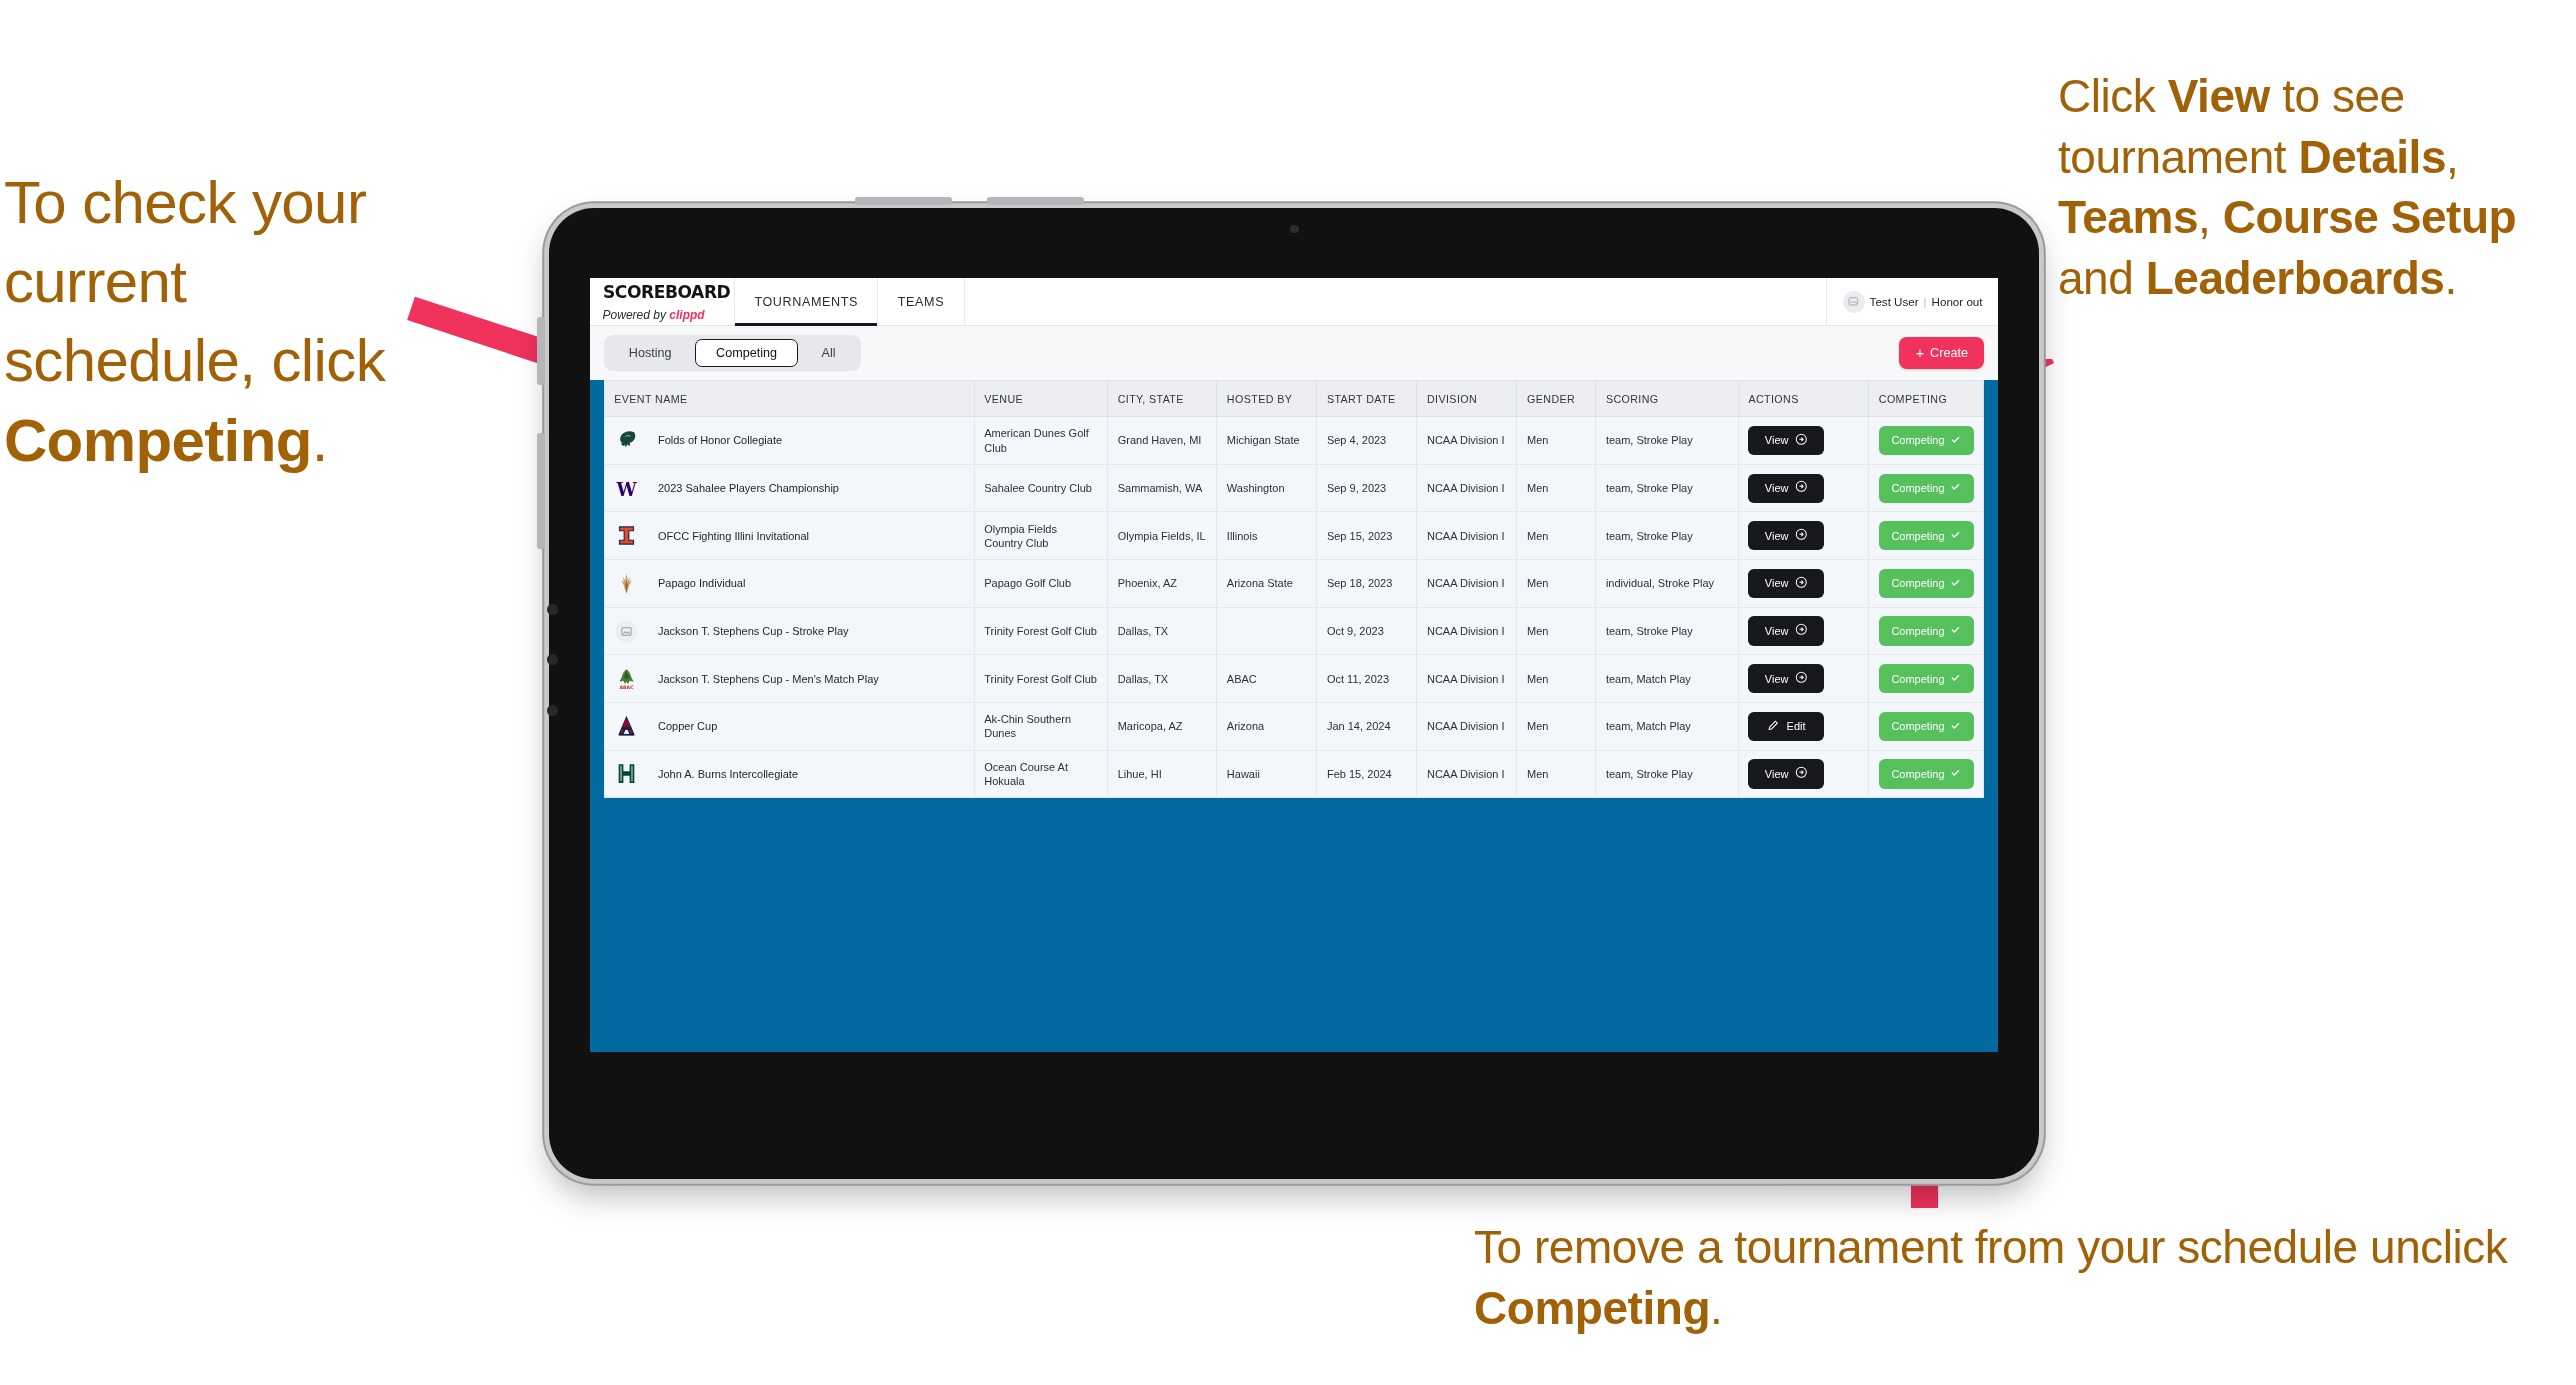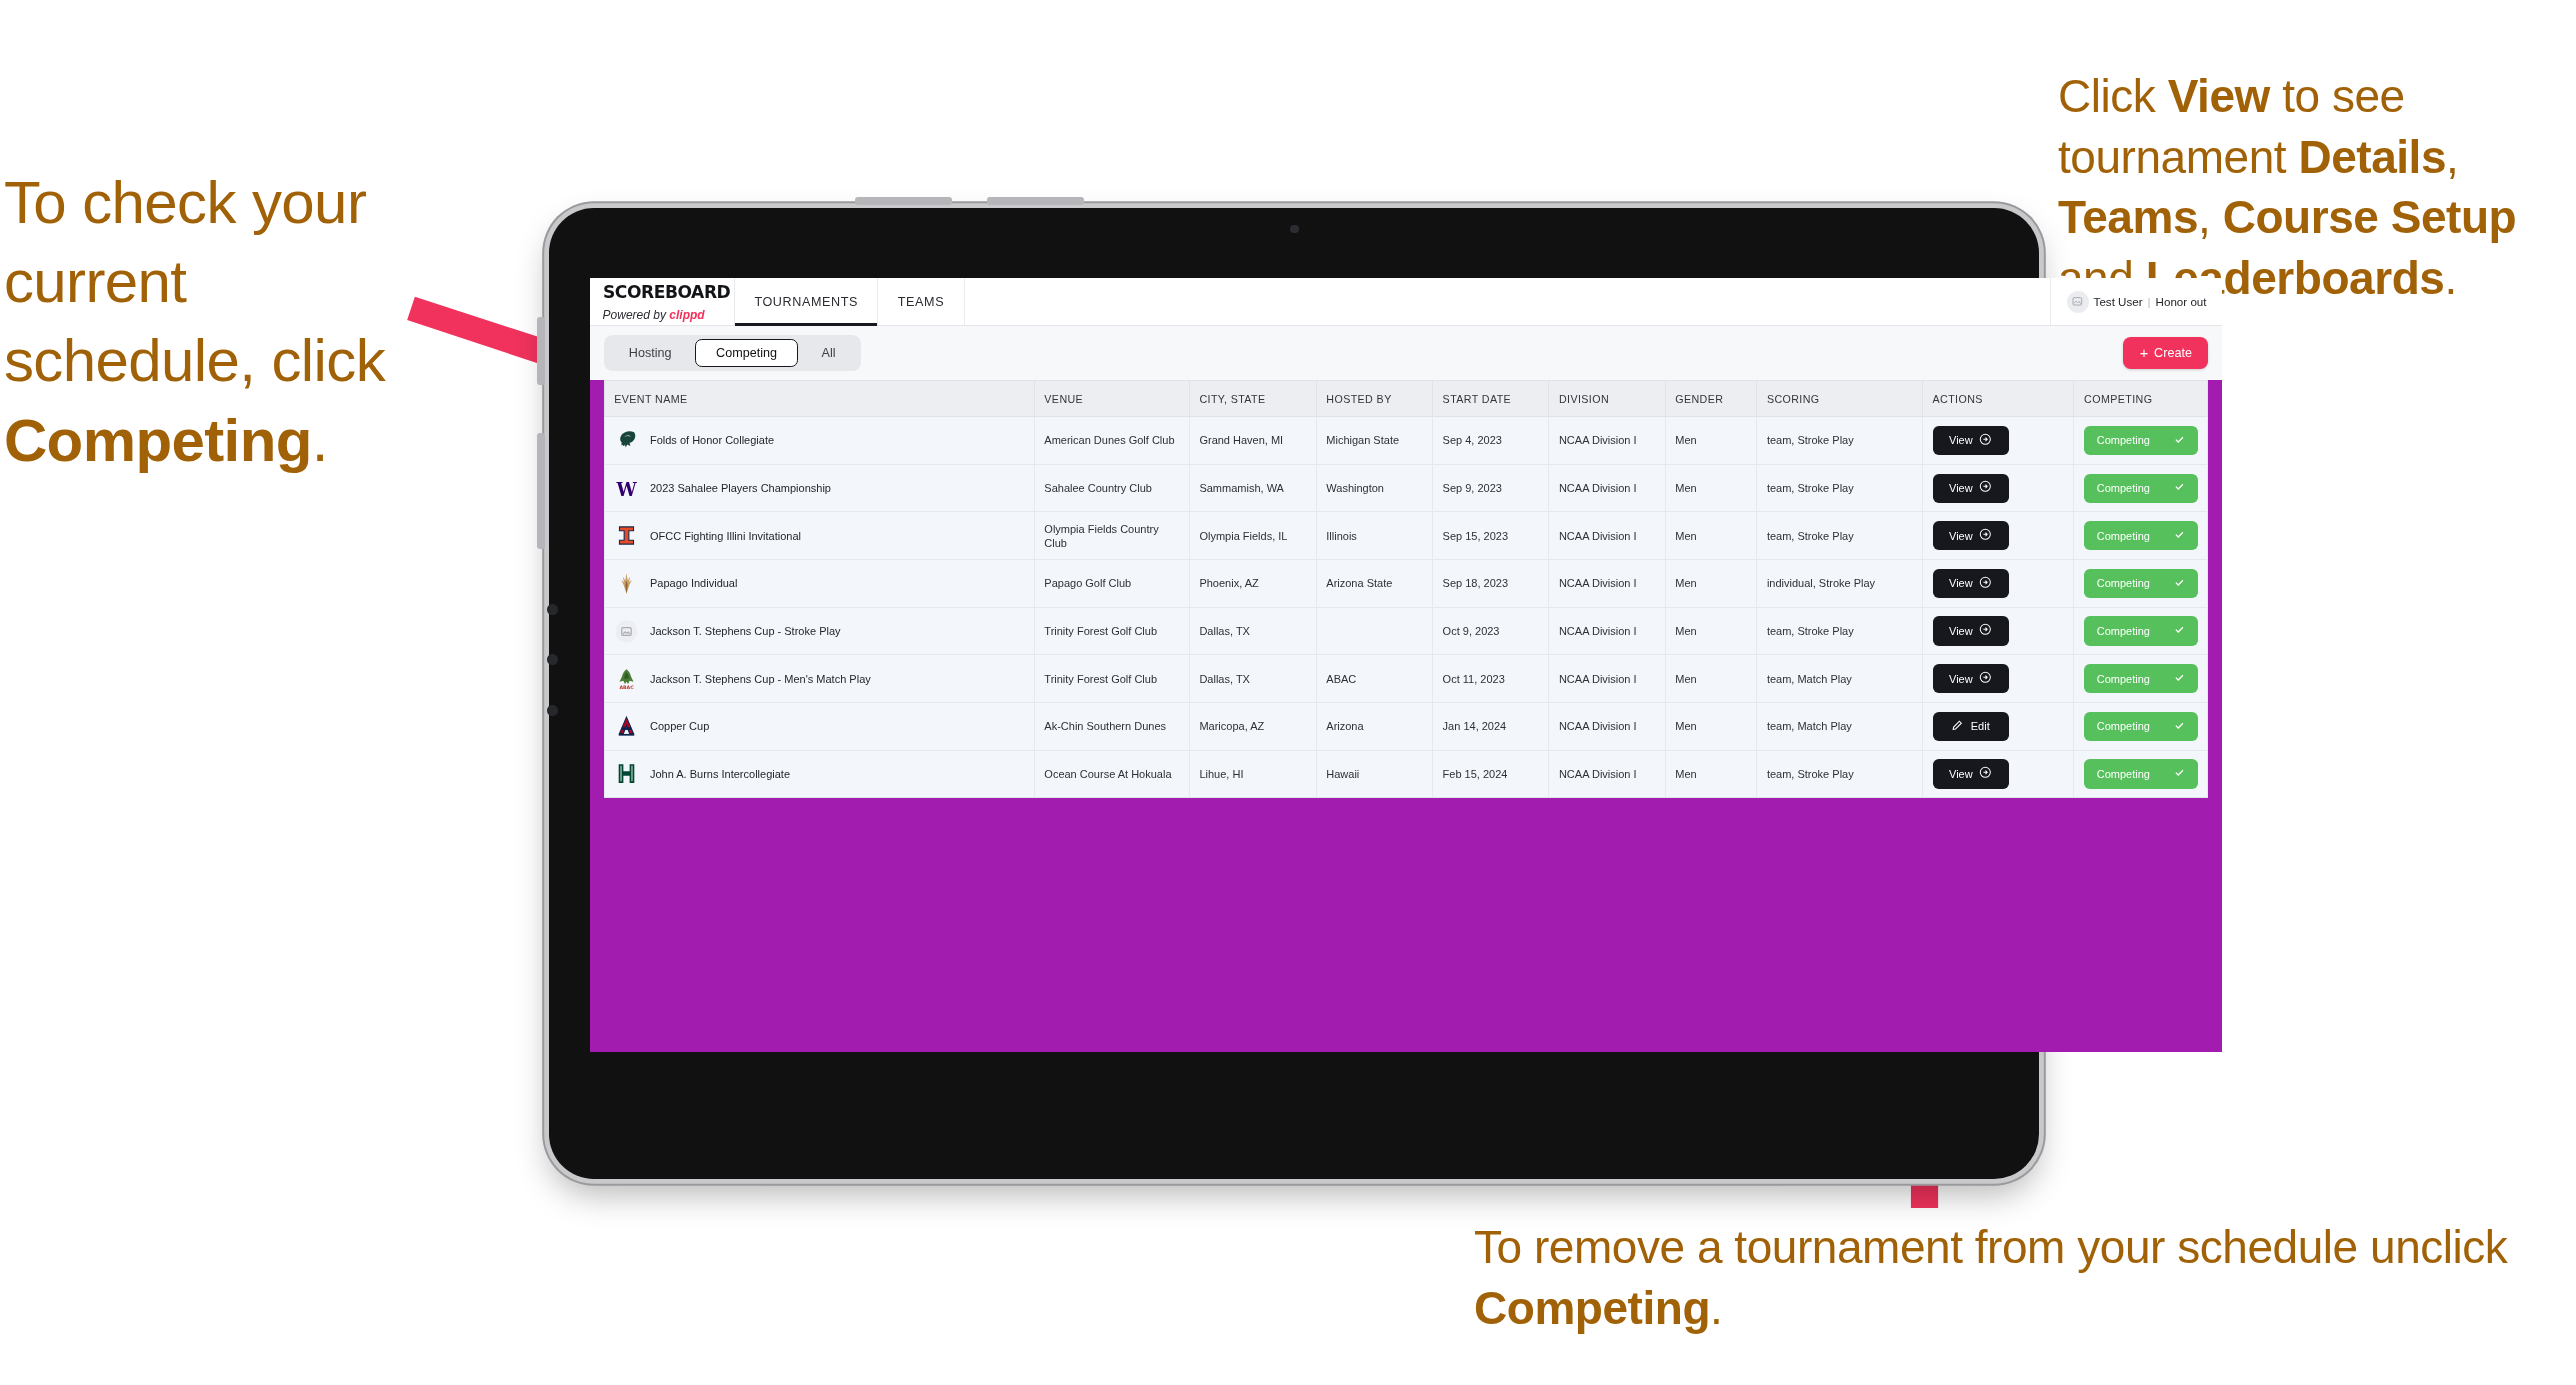--- a/index.html
+++ b/index.html
@@ -50,22 +50,22 @@
   #btn-top2 { left: 438px; top: -10.7px; width: 97px; height: 7.8px; }
   #btn-left1{ left: -11.6px; top: 109px;  width: 7.8px; height: 68px; }
   #btn-left2{ left: -11.6px; top: 225px;  width: 7.8px; height: 116px; }
   .lens { position: absolute; left: -1.9px; width: 10.7px; height: 10.7px;
           background: #26282c; border-radius: 50%; }
 
   
   #screen {
     position: absolute;
     left: 41px; top: 70px;
-    width: 1632px; height: 774px;
-    background: #a21caf;
+    width: 1408px; height: 774px;
+    background: #0369a1;
     overflow: hidden;
   }
 
   
   #appbar {
     height: 48px; background: #ffffff;
     border-bottom: 1px solid #e3e5e9;
     display: flex; align-items: stretch;
     position: relative;
   }
@@ -150,21 +150,21 @@
     font-size: 11px; padding: 8.7px 9.7px;
     border-right: 1px solid #e4e8ef;
     border-bottom: 1px solid #e4e8ef;
     vertical-align: middle; line-height: 1.28;
   }
   table.grid tbody td:first-child { border-left: 1px solid #e4e8ef; }
   table.grid tbody tr:last-child td { border-bottom: 1px solid #dfe2e8; }
 
   .evcell { display: flex; align-items: center; gap: 10.7px; }
   .evlogo { width: 25px; height: 25px; flex: none; }
-  .evname { font-size: 11px; color: #24262c; }
+  .evname { font-size: 11px; color: #24262c; margin-left: 8px; }
 
   .btn-dark {
     display: inline-flex; align-items: center; justify-content: center;
     gap: 6.8px; background: #16181d; color: #fff;
     font-size: 11px; padding: 6.8px 14.5px; border-radius: 5.8px;
     cursor: pointer; min-width: 76px;
   }
   .btn-green {
     display: flex; align-items: center; justify-content: space-between;
     background: #56c15c; color: #fff; font-size: 11px;

